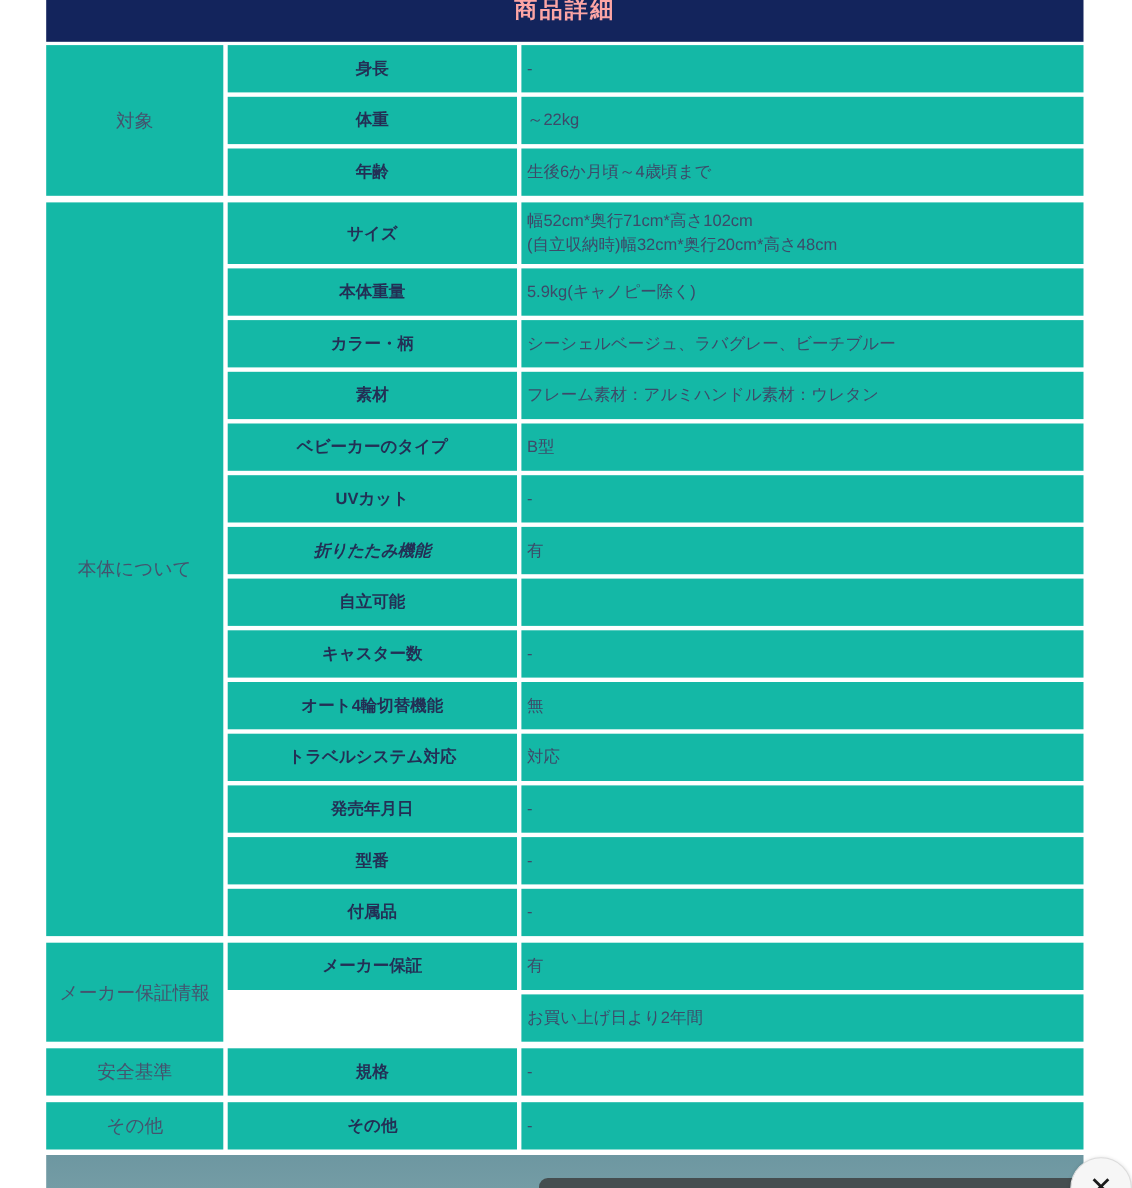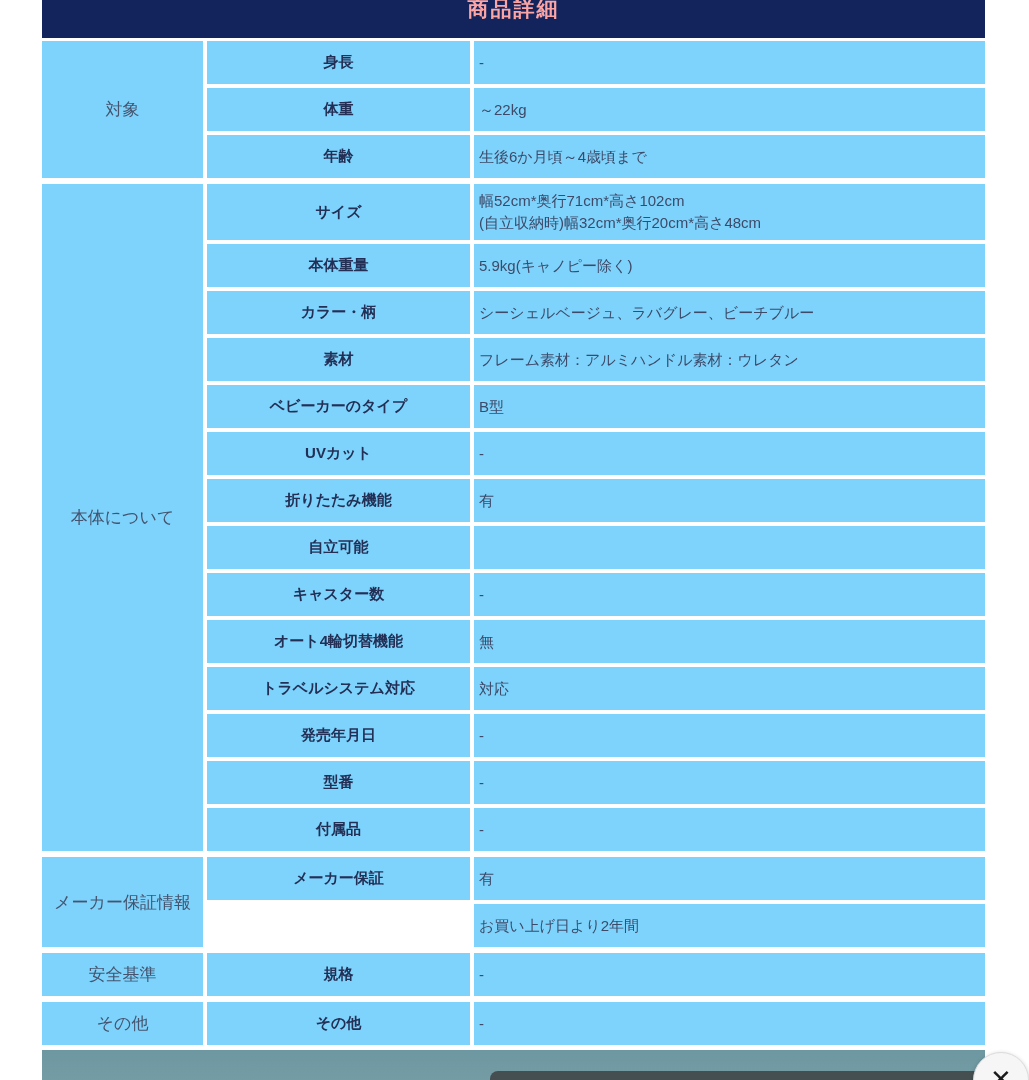--- a/index.html
+++ b/index.html
@@ -42,21 +42,21 @@
     flex: 0 0 auto;
   }
   .group {
     display: grid;
     grid-template-columns: 161px 263px 1fr;
     grid-auto-rows: minmax(43px, auto);
     column-gap: 4px;
     row-gap: 4px;
   }
   .gcell {
-    background: #7dd3fc;
+    background: #14b8a6;
     display: flex;
     align-items: center;
     min-height: 43px;
   }
   .gname {
     grid-column: 1;
     justify-content: center;
     text-align: center;
     font-size: 17px;
     color: #45536e;
@@ -148,21 +148,21 @@
         <div class="gcell rlabel" style="grid-row: 2;">本体重量</div>
         <div class="gcell rvalue" style="grid-row: 2;">5.9kg(キャノピー除く)</div>
         <div class="gcell rlabel" style="grid-row: 3;">カラー・柄</div>
         <div class="gcell rvalue" style="grid-row: 3;">シーシェルベージュ、ラバグレー、ビーチブルー</div>
         <div class="gcell rlabel" style="grid-row: 4;">素材</div>
         <div class="gcell rvalue" style="grid-row: 4;">フレーム素材：アルミハンドル素材：ウレタン</div>
         <div class="gcell rlabel" style="grid-row: 5;">ベビーカーのタイプ</div>
         <div class="gcell rvalue" style="grid-row: 5;">B型</div>
         <div class="gcell rlabel" style="grid-row: 6;">UVカット</div>
         <div class="gcell rvalue" style="grid-row: 6;">-</div>
-        <div class="gcell rlabel" style="grid-row: 7;">折りたたみ機能</div>
+        <div class="gcell rlabel" style="grid-row: 7; font-style: italic;">折りたたみ機能</div>
         <div class="gcell rvalue" style="grid-row: 7;">有</div>
         <div class="gcell rlabel" style="grid-row: 8;">自立可能</div>
         <div class="gcell rvalue" style="grid-row: 8;"></div>
         <div class="gcell rlabel" style="grid-row: 9;">キャスター数</div>
         <div class="gcell rvalue" style="grid-row: 9;">-</div>
         <div class="gcell rlabel" style="grid-row: 10;">オート4輪切替機能</div>
         <div class="gcell rvalue" style="grid-row: 10;">無</div>
         <div class="gcell rlabel" style="grid-row: 11;">トラベルシステム対応</div>
         <div class="gcell rvalue" style="grid-row: 11;">対応</div>
         <div class="gcell rlabel" style="grid-row: 12;">発売年月日</div>

